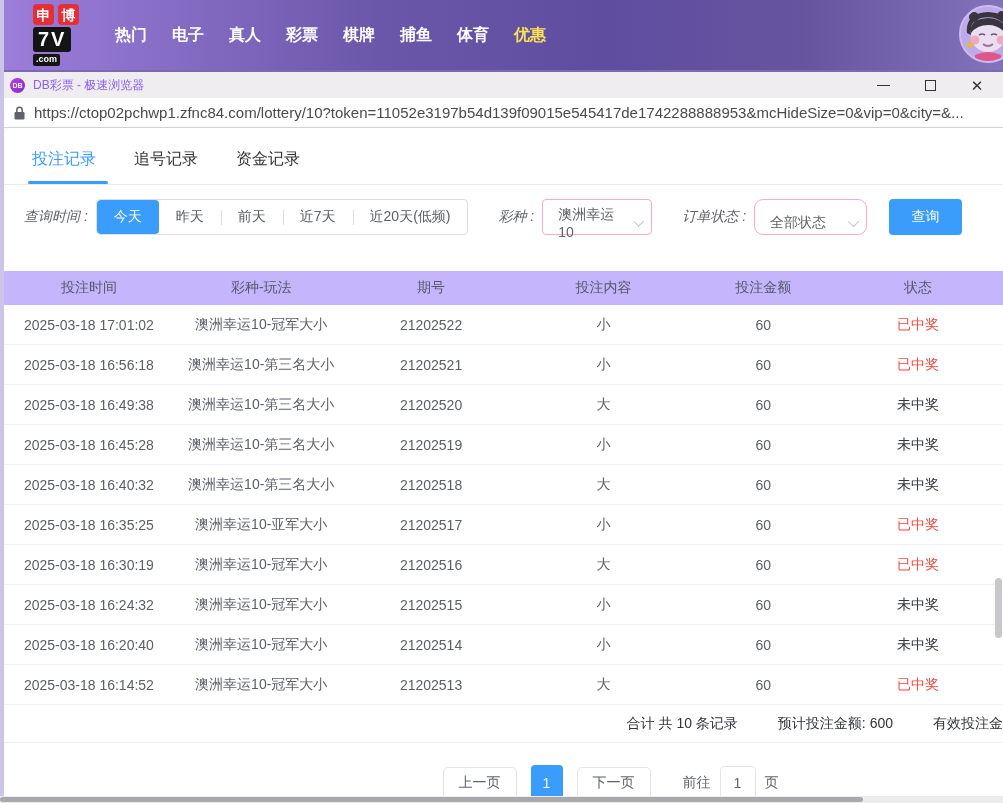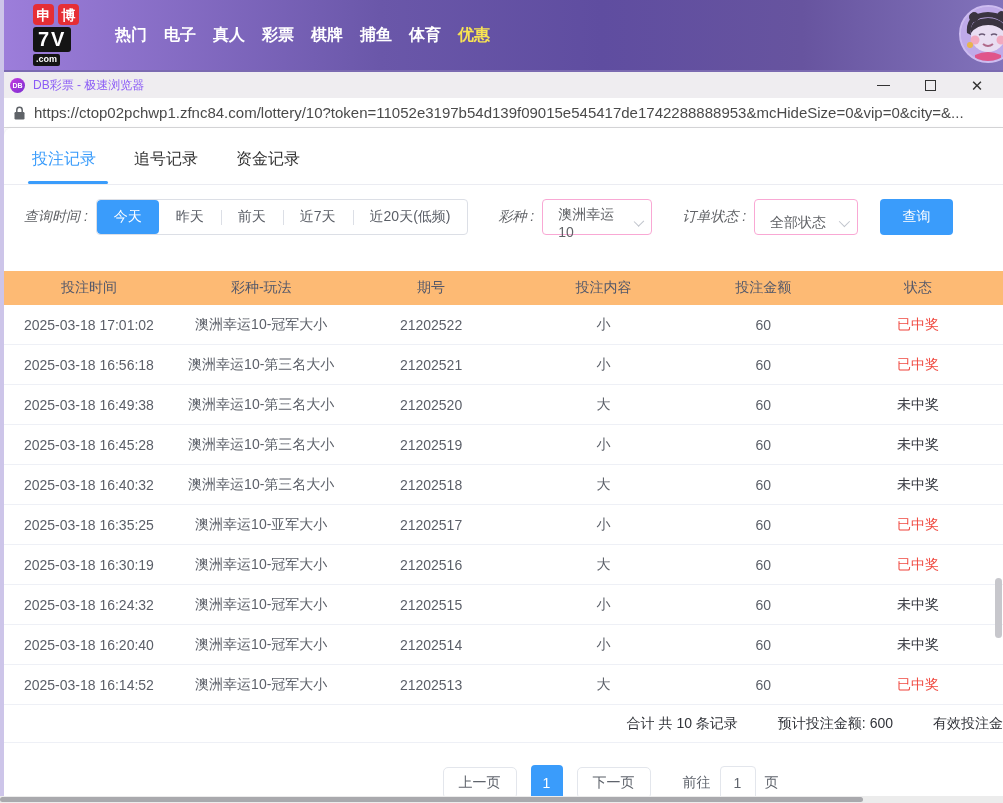--- a/index.html
+++ b/index.html
@@ -12,21 +12,21 @@
     background:linear-gradient(90deg,#9d7edb 0%,#6a57a9 38%,#5f4da0 60%,#67549f 80%,#8273bb 100%);
     display:flex; align-items:center; padding-left:33px; }
   .logo { display:flex; flex-direction:column; align-items:flex-start; line-height:1; cursor:pointer; }
   .logo-badges { display:flex; gap:4px; margin-bottom:2px; }
   .logo-badges span { width:21px; height:21px; background:#e62e35; color:#fff; border-radius:4px;
     font-size:14px; font-weight:bold; display:flex; align-items:center; justify-content:center; }
   .logo-main { background:#141414; color:#fff; font-weight:bold; font-size:20px; letter-spacing:2px;
     border-radius:3px; padding:2px 5px 3px; }
   .logo-suffix { background:#141414; color:#fff; font-weight:bold; font-size:9px;
     border-radius:2px; padding:1px 3px 2px; margin-top:2px; }
-  .nav-items { display:flex; align-items:center; margin-left:36px; gap:17px; }
+  .nav-items { display:flex; align-items:center; margin-left:36px; gap:25px; }
   .nav-item { color:#ffffff; font-size:16px; font-weight:bold; text-decoration:none; cursor:pointer; }
   .nav-item.on { color:#f8e352; }
   .avatar { position:absolute; right:-14px; top:5px; width:58px; height:58px; border-radius:50%;
     overflow:hidden; border:2px solid #cdbcf0; background:#b9a6e8; cursor:pointer; }
 
   
   .titlebar { height:28px; background:#efedf0; border-top:2px solid #7b6ab1;
     display:flex; align-items:center; padding:0 12px 0 10px; }
   .favicon { width:15px; height:15px; border-radius:50%;
     background:linear-gradient(135deg,#c43be0,#7b2fd0); color:#fff; font-size:7px; font-weight:bold;
@@ -70,28 +70,28 @@
   .time-opt.on { background:#3a9cfb; color:#fff; border-radius:4px; }
   .time-group .time-opt:nth-of-type(n+3)::before { content:""; position:absolute; left:0; top:10px;
     height:15px; width:1px; background:#dcdfe6; }
   .select-box { display:flex; align-items:center; justify-content:space-between;
     border:1px solid #f9a8d4; border-radius:4px; height:36px; background:#fff;
     padding:12px 10px 0 15px; cursor:pointer; }
   .select-box .sel-val { font-size:14px; color:#606266; }
   .chevron-down { width:8px; height:8px; border-right:1.5px solid #c0c4cc; border-bottom:1.5px solid #c0c4cc;
     transform:rotate(45deg) translateY(-2px); margin-left:12px; }
   .sel-lottery { width:110px; margin-right:30px; }
-  .sel-status  { width:104px;  margin-right:22px; }
+  .sel-status  { width:113px;  margin-right:22px;border-radius:9px; }
   .ml-lottery { margin-left:30px; }
   .search-btn { width:73px; height:36px; background:#3a9cfb; color:#fff; border:none; border-radius:4px;
     font-size:14px; cursor:pointer; font-family:inherit; }
 
   
   .table { width:100%; margin-top:22px; }
-  .thead { display:flex; height:34px; background:#fdba74; align-items:center; }
+  .thead { display:flex; height:34px; background:#c4b5fd; align-items:center; }
   .th { font-size:14px; color:#53586a; text-align:center; }
   .tr { display:flex; height:40px; align-items:center; border-bottom:1px solid #eef0f6; background:#fff; }
   .td { font-size:14px; color:#5b5f68; text-align:center; white-space:nowrap; overflow:hidden; }
   .th:nth-of-type(1),.td:nth-of-type(1){ width:17%; }
   .th:nth-of-type(2),.td:nth-of-type(2){ width:17.5%; }
   .th:nth-of-type(3),.td:nth-of-type(3){ width:16.5%; }
   .th:nth-of-type(4),.td:nth-of-type(4){ width:18%; }
   .th:nth-of-type(5),.td:nth-of-type(5){ width:14%; }
   .th:nth-of-type(6),.td:nth-of-type(6){ width:17%; }
   .td.status { color:#33353c; }

